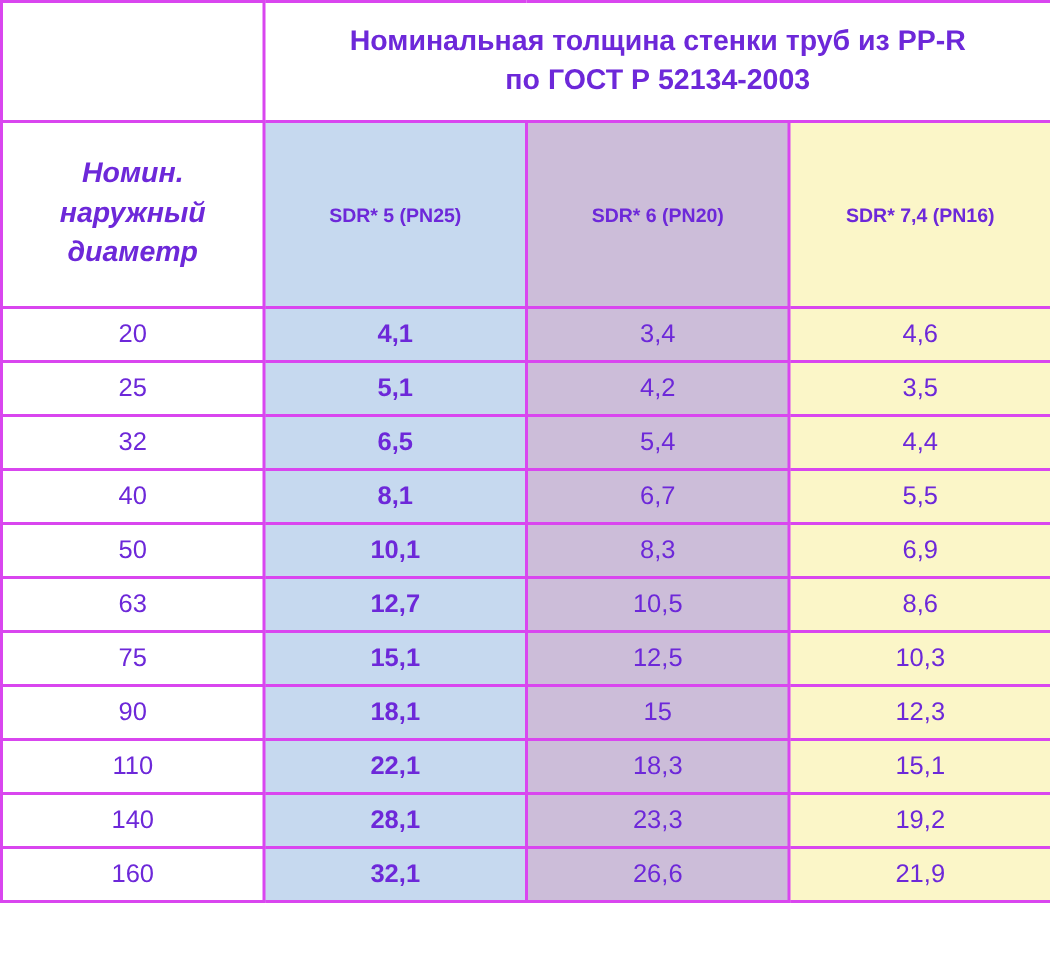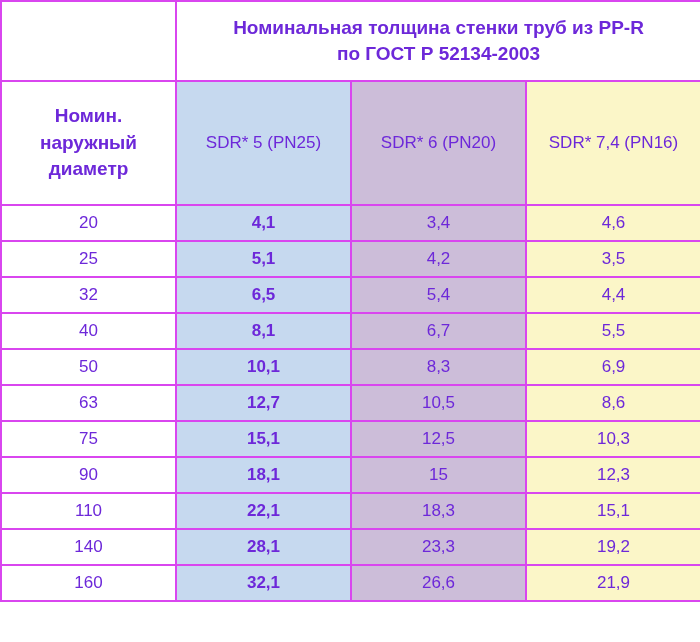--- a/index.html
+++ b/index.html
@@ -52,25 +52,26 @@
   .corner-cell {
     height: 122px;
     font-size: 19px;
     font-weight: bold;
     line-height: 1.4;
     background: #ffffff;
     padding: 4px 6px;
   }
   .corner-cell span {
     display: block;
+    font-style: italic;
   }
   .head-cell {
     height: 122px;
-    font-size: 17px;
-    font-weight: normal;
+    font-size: 13px;
+    font-weight: bold;
     padding: 4px 6px;
   }
   .head-blue { background: #c6d9ef; }
   .head-purple { background: #ccbdd9; margin-left: 28px; }
   .head-yellow { background: #fbf6c8; }
 
   .body-blue { background: #c6d9ef; font-weight: bold; }
   .body-purple { background: #ccbdd9; margin-top: 12px; }
   .body-yellow { background: #fbf6c8; }
   .body-white { background: #ffffff; }

